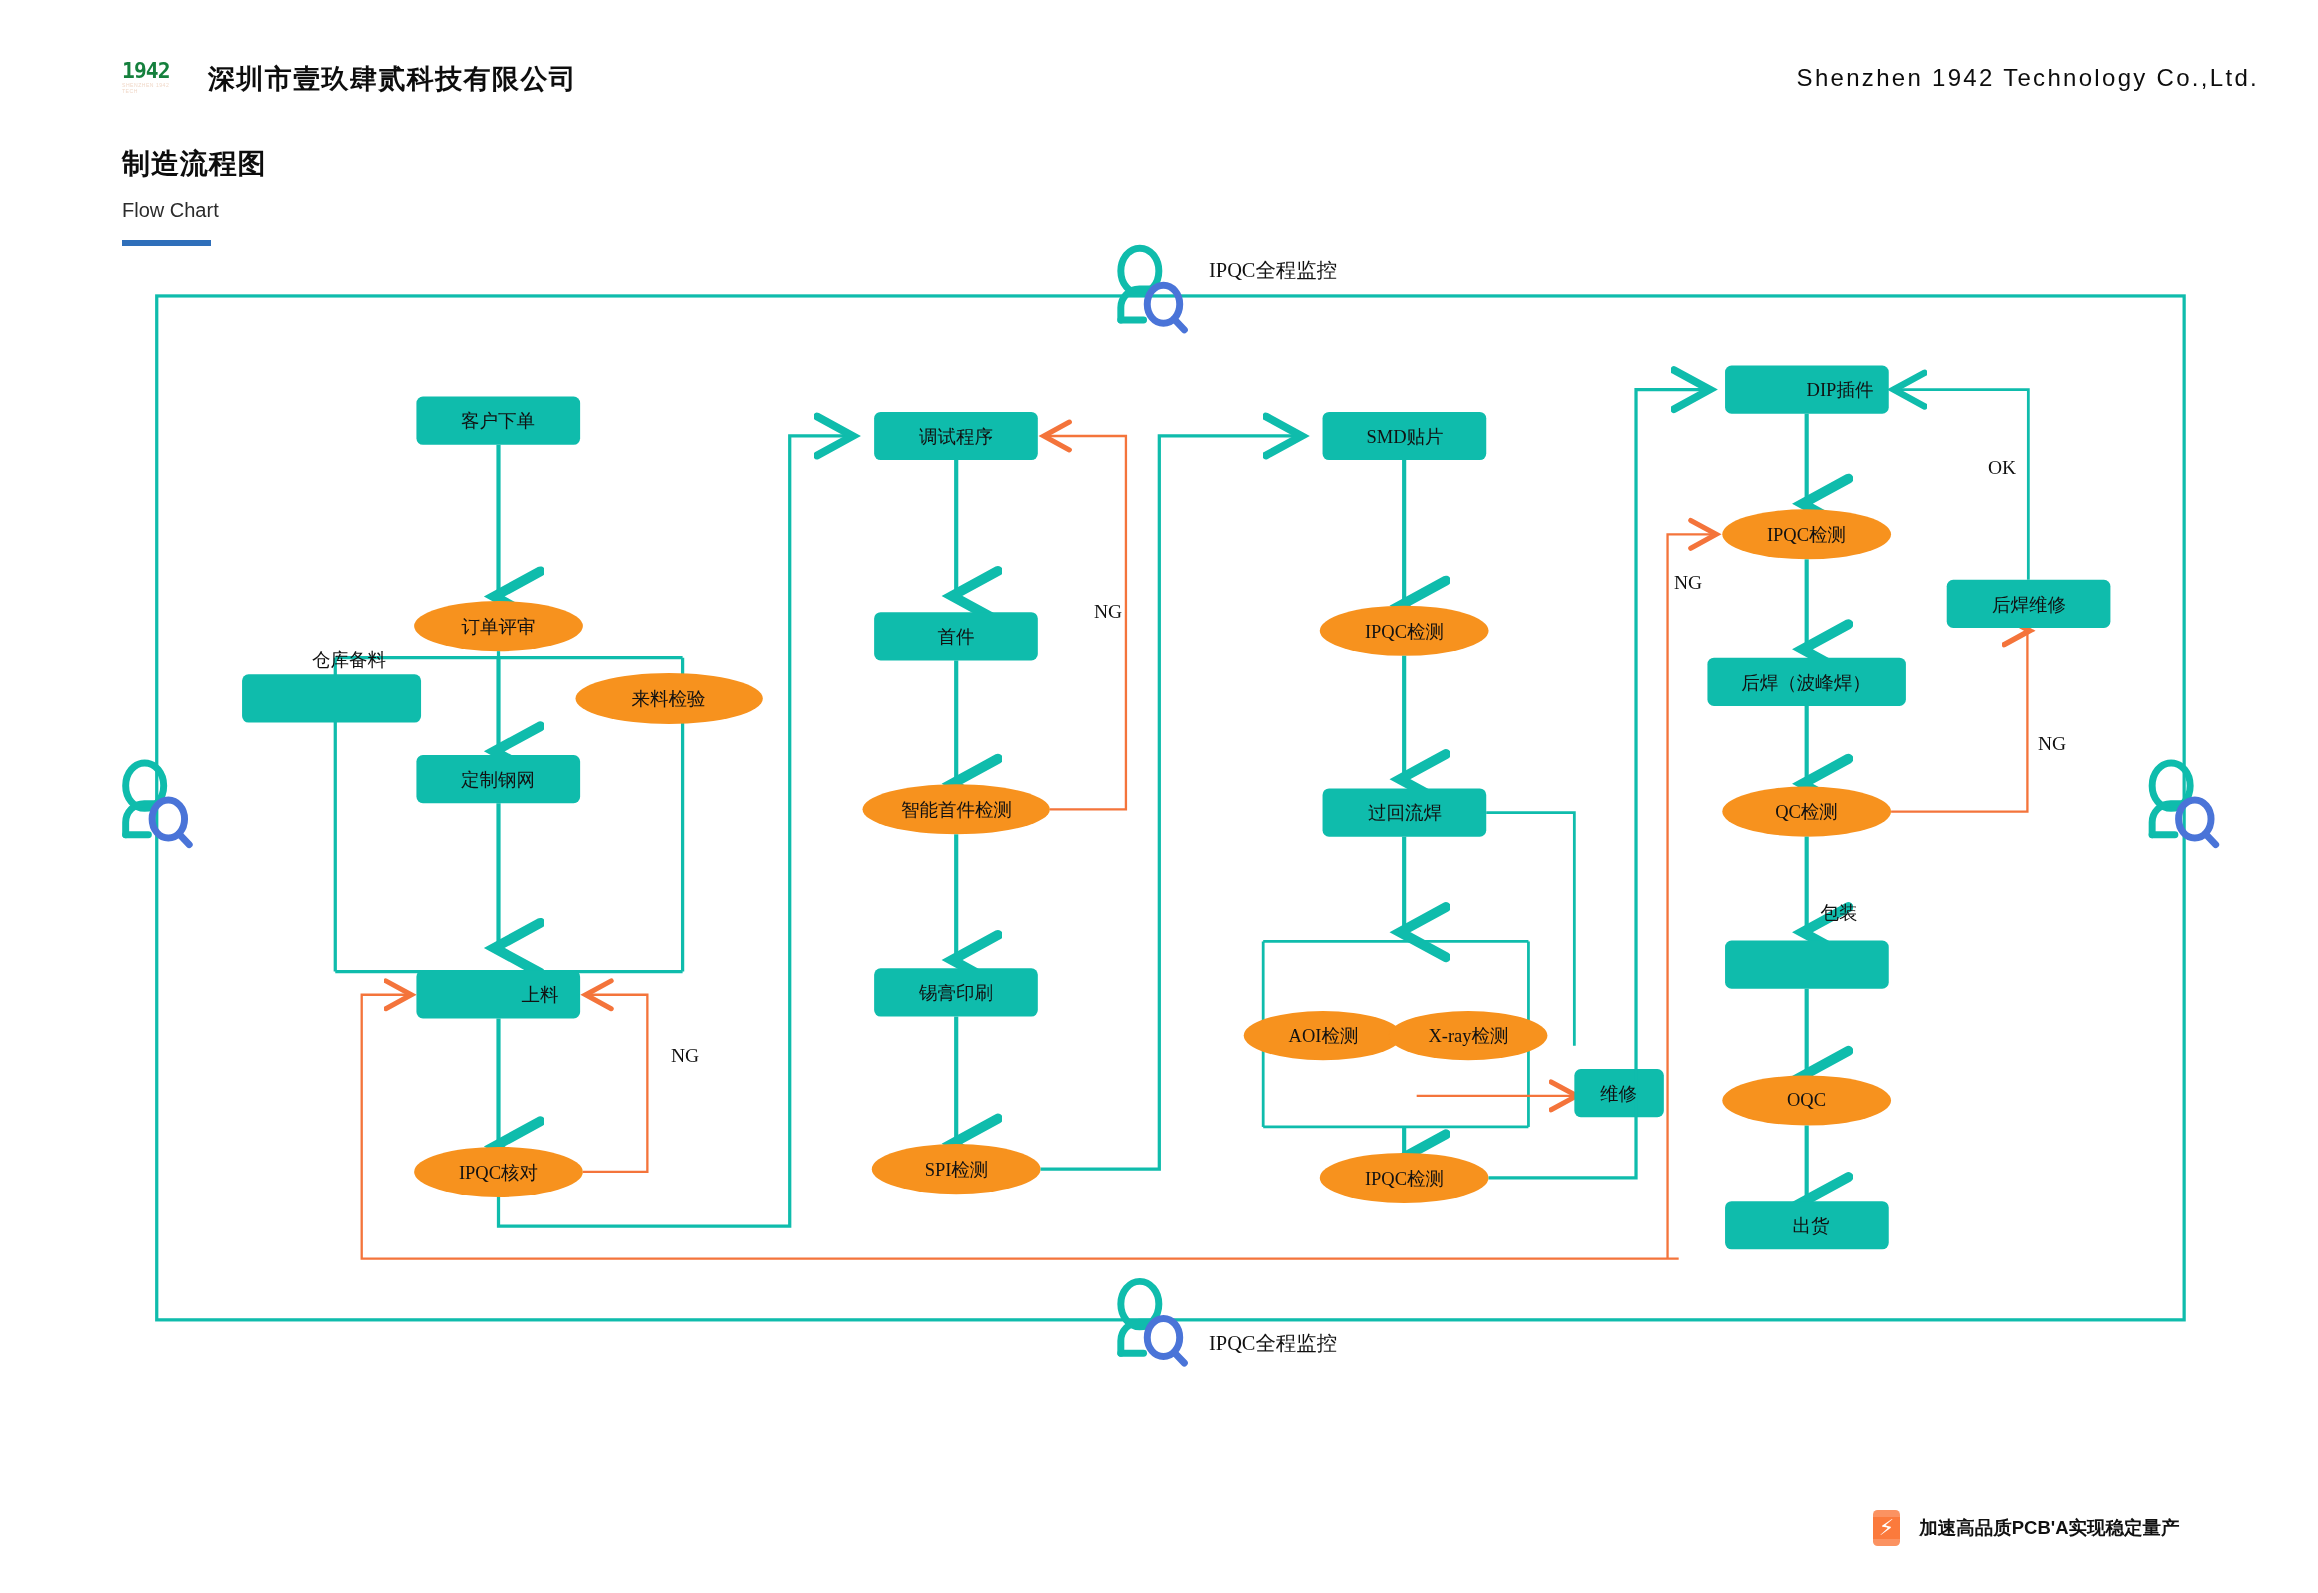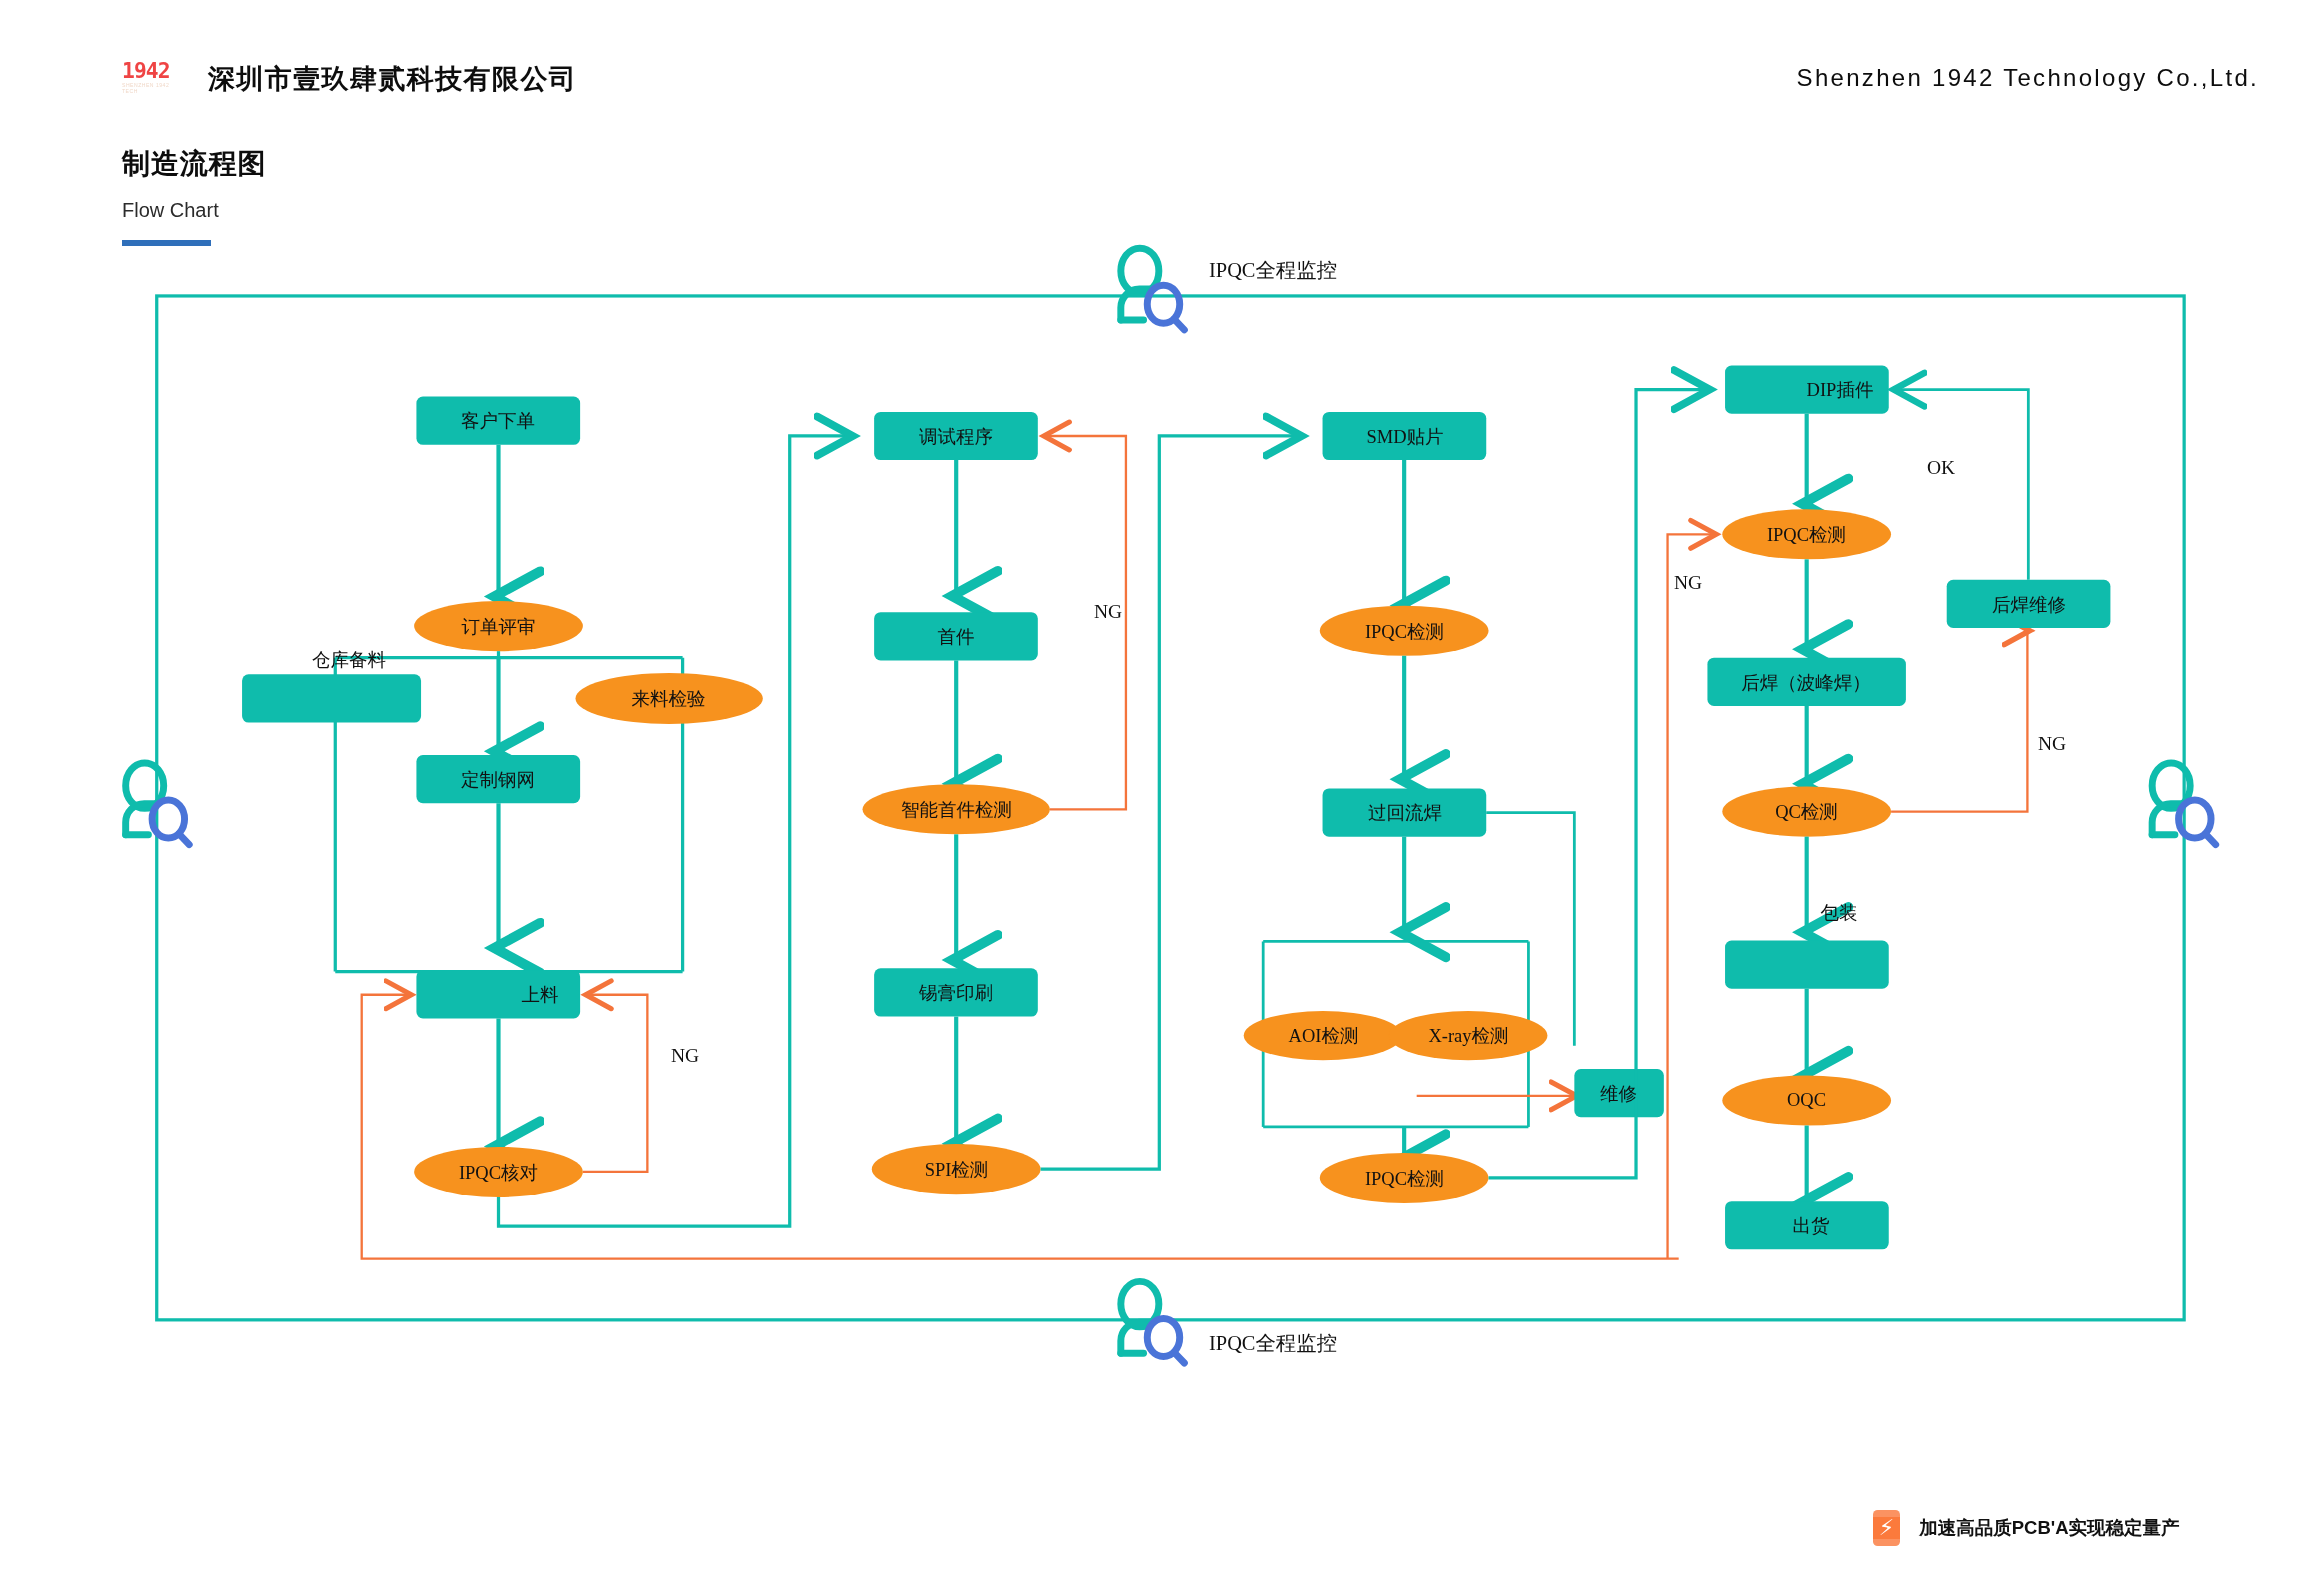--- a/index.html
+++ b/index.html
@@ -6,21 +6,21 @@
   body{
     width:2333px;height:1594px;position:relative;overflow:hidden;
     font-family:"Liberation Sans","DejaVu Sans",sans-serif;
     color:#111;
   }
   
   #header{position:absolute;left:0;top:0;width:2333px;height:139px;}
   #logo-mark{position:absolute;left:122px;top:59px;width:60px;height:33px;}
   #logo-mark .lg-txt{
     font-family:"DejaVu Sans Mono","Liberation Mono",monospace;
-    font-size:21.3px;font-weight:bold;color:#ef4444;letter-spacing:-0.9px;
+    font-size:21.3px;font-weight:bold;color:#15803d;letter-spacing:-0.9px;
     line-height:24px;
   }
   #logo-mark .lg-sub{
     font-size:5.1px;color:#f0d8c8;letter-spacing:0.5px;line-height:5.6px;
   }
   #company-cn{
     position:absolute;left:208px;top:61px;
     font-size:27px;font-weight:bold;letter-spacing:1.4px;color:#0d0d0d;
     white-space:nowrap;
   }
@@ -323,21 +323,21 @@
 <div class="node-label" style="left:1707px;top:658px;width:198px;height:48px;">后焊（波峰焊）</div>
 <div class="node-label" style="left:1722px;top:786px;width:169px;height:50px;">QC检测</div>
 <div class="node-label" style="left:1725px;top:888px;width:164px;height:48px;padding-left:32px;">包装</div>
 <div class="node-label" style="left:1722px;top:1075px;width:169px;height:50px;">OQC</div>
 <div class="node-label" style="left:1725px;top:1201px;width:172px;height:48px;">出货</div>
 <div class="node-label" style="left:1947px;top:580px;width:164px;height:48px;">后焊维修</div>
 
 <div class="edge-label" style="left:671px;top:1045px;">NG</div>
 <div class="edge-label" style="left:1094px;top:601px;">NG</div>
 <div class="edge-label" style="left:1674px;top:572px;">NG</div>
-<div class="edge-label" style="left:1927px;top:457px;">OK</div>
+<div class="edge-label" style="left:1988px;top:457px;">OK</div>
 <div class="edge-label" style="left:2038px;top:733px;">NG</div>
 
 <div class="monitor-label" style="left:1209px;top:256px;">IPQC全程监控</div>
 <div class="monitor-label" style="left:1209px;top:1329px;">IPQC全程监控</div>
 
 <div id="footer-badge">
   <div class="bolt-box">
     <div class="band"></div>
     <div class="bolt">⚡</div>
   </div>

